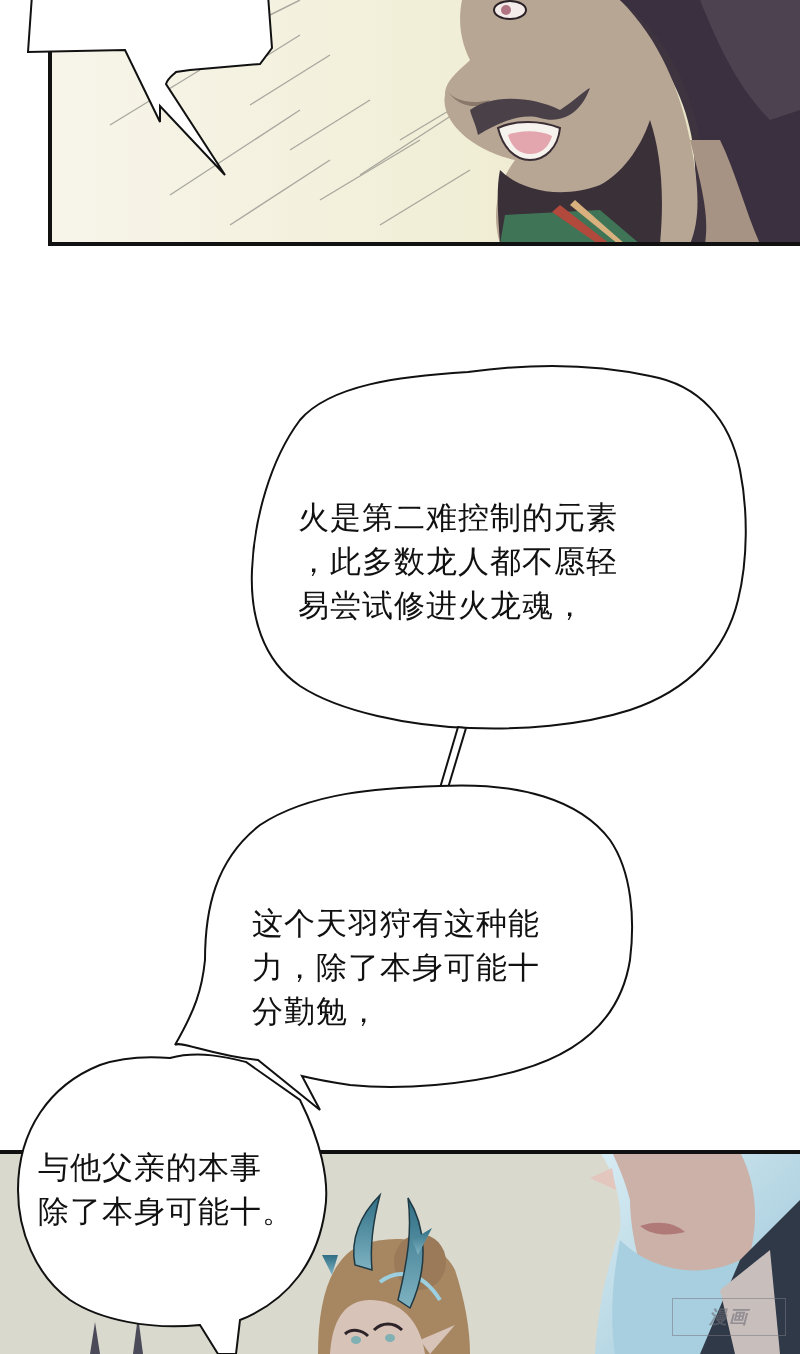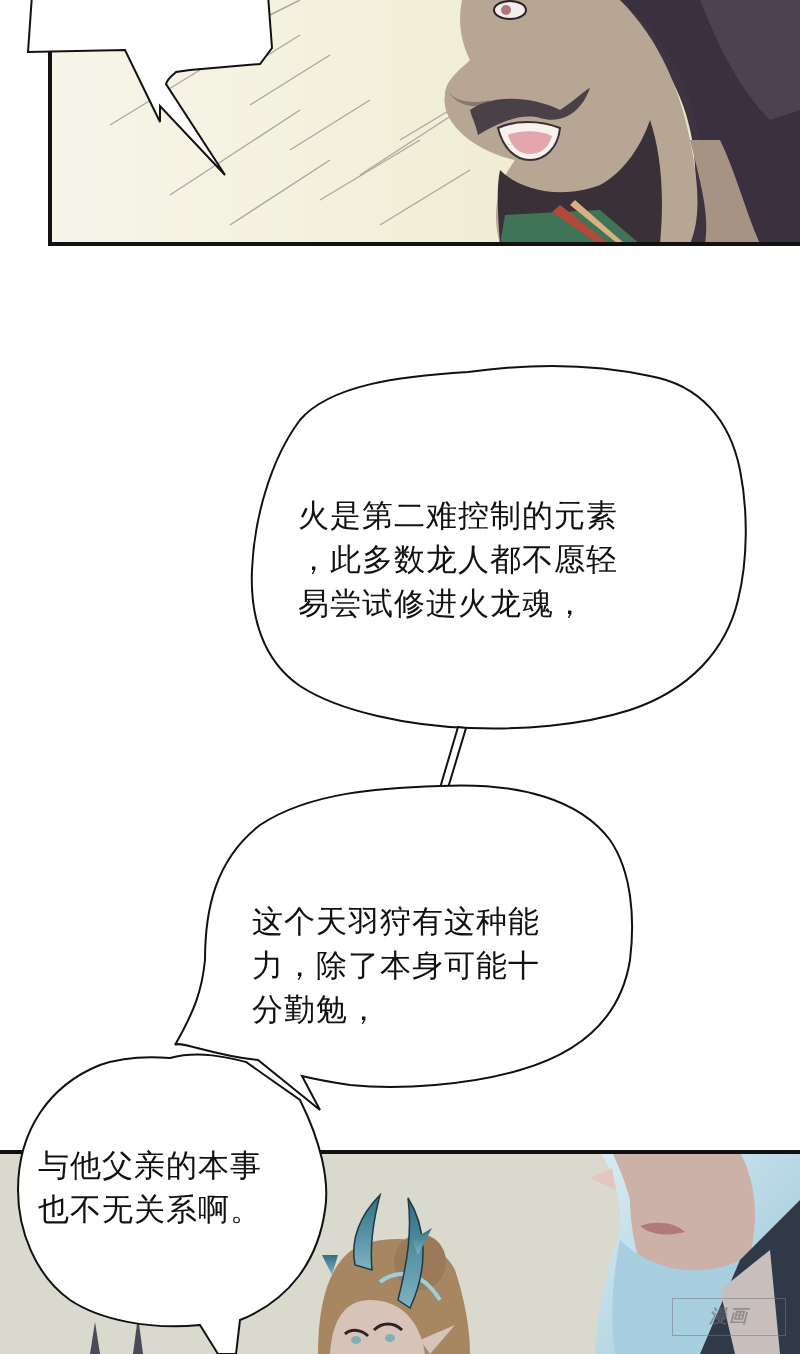--- a/index.html
+++ b/index.html
@@ -5,31 +5,31 @@
   html, body { margin: 0; padding: 0; background: #ffffff; }
   body { width: 800px; height: 1354px; position: relative; overflow: hidden; font-family: "DejaVu Sans", "Liberation Sans", sans-serif; }
   .layer { position: absolute; left: 0; top: 0; width: 800px; height: 1354px; }
   .bubble-text {
     position: absolute;
     color: #111111;
     font-size: 31px;
     line-height: 44px;
     letter-spacing: 1px;
     white-space: pre;
-    font-family: Liberation Mono, monospace;
+    font-family: Liberation Sans, sans-serif;
   }
   #bubble1-text { left: 298px; top: 496px; }
   #bubble2-text { left: 252px; top: 902px; }
   #bubble3-text { left: 38px;  top: 1146px; }
   .watermark {
     position: absolute; left: 672px; top: 1298px; width: 112px; height: 36px;
     border: 1px solid rgba(120,120,130,0.55);
     color: rgba(110,110,120,0.6);
     font-size: 18px; font-weight: bold; line-height: 36px; text-align: center;
-    letter-spacing: 2px; font-style: italic; font-family: Liberation Mono, monospace;
+    letter-spacing: 2px; font-style: italic;
   }
 </style>
 </head>
 <body>
 
 <svg class="layer" width="800" height="1354" viewBox="0 0 800 1354" xmlns="http://www.w3.org/2000/svg">
   <defs>
     <linearGradient id="topbg" x1="0" y1="0" x2="1" y2="0">
       <stop offset="0" stop-color="#f7f5ea"></stop>
       <stop offset="0.55" stop-color="#f1eed6"></stop>
@@ -148,15 +148,15 @@
   <path d="M170 1058 C200 1050 230 1058 246 1062 L300 1100 C320 1140 330 1180 325 1210 C318 1260 290 1300 240 1320 L236 1354 L218 1354 L200 1325 C150 1330 100 1320 70 1300 C35 1275 18 1230 18 1190 C18 1130 50 1085 100 1065 C120 1058 145 1056 170 1058 Z" fill="#ffffff" stroke="#111111" stroke-width="2"></path>
 </svg>
 
 <div class="bubble-text" id="bubble1-text">火是第二难控制的元素
 ，此多数龙人都不愿轻
 易尝试修进火龙魂，</div>
 <div class="bubble-text" id="bubble2-text">这个天羽狩有这种能
 力，除了本身可能十
 分勤勉，</div>
 <div class="bubble-text" id="bubble3-text">与他父亲的本事
-也不无关系啊。</div>
+除了本身可能十。</div>
 
 <div class="watermark">漫画</div>
 
 </body></html>

